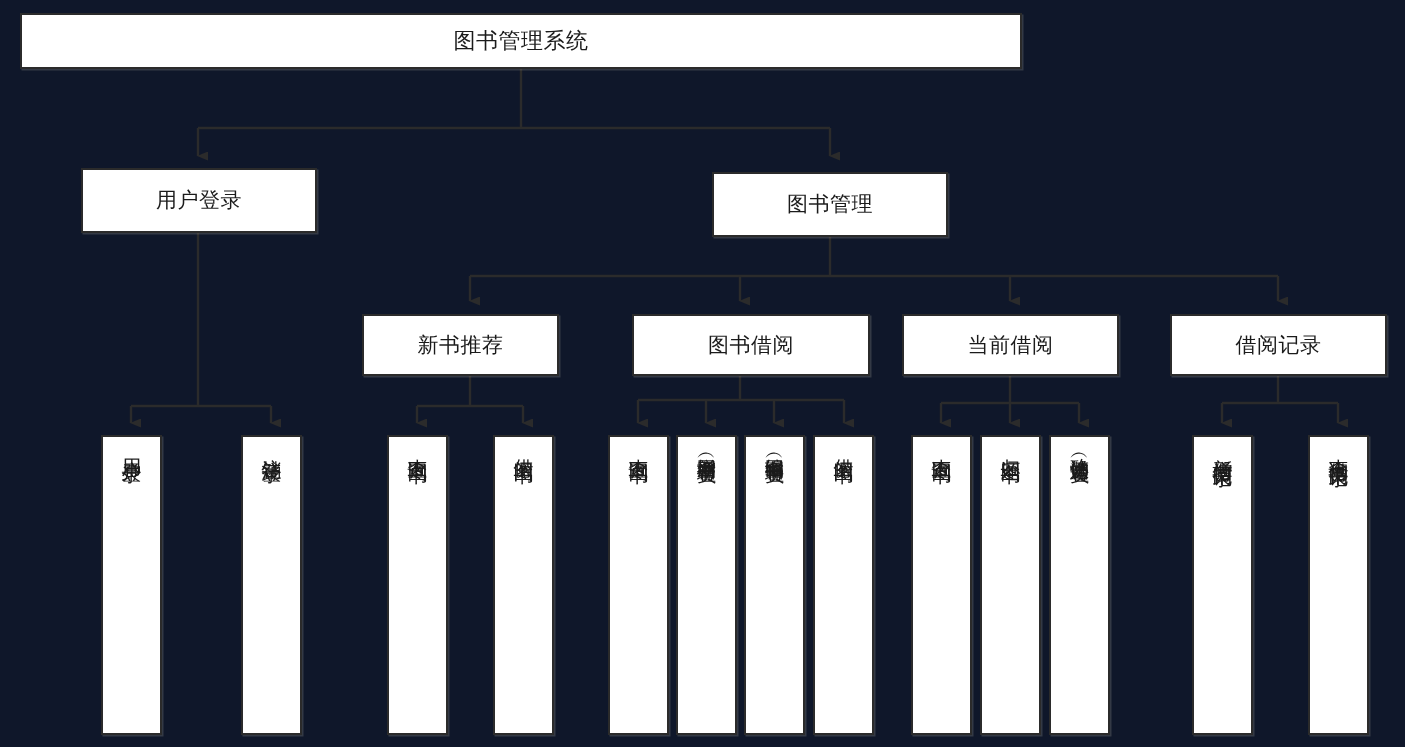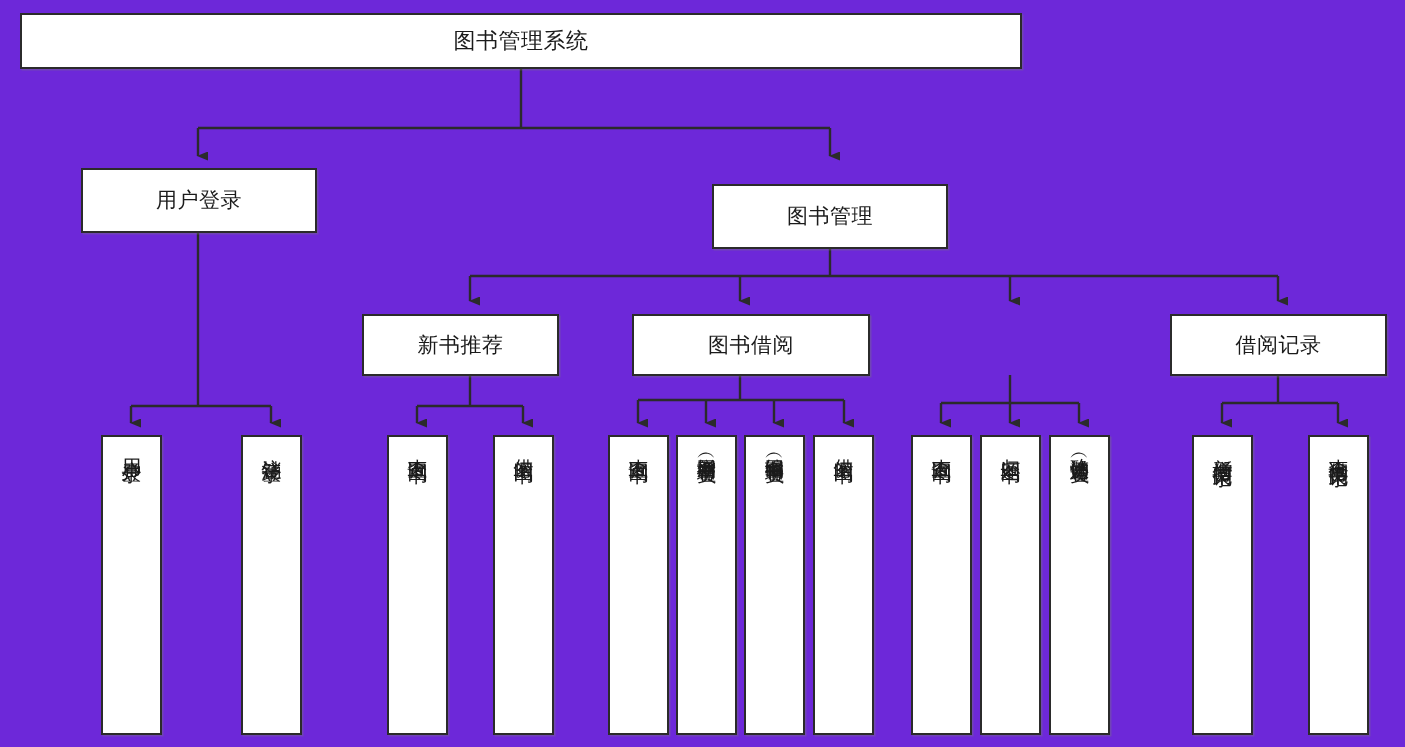--- a/index.html
+++ b/index.html
@@ -5,21 +5,21 @@
 <style>
   html,body{margin:0;padding:0;background:#ffffff;}
   body{
     font-family:"Liberation Sans","DejaVu Sans",sans-serif;
     -webkit-font-smoothing:antialiased;
   }
   #canvas{
     position:relative;
     width:1405px;
     height:747px;
-    background:#6d28d9;
+    background:#0f172a;
     overflow:hidden;
     font-family:Liberation Serif, serif;
   }
   svg.connectors{
     position:absolute;
     left:0;top:0;
     width:1405px;height:747px;
     pointer-events:none;
   }
   .node{
@@ -131,32 +131,35 @@
   </svg>
 
   <div class="node h root" style="left:20px; top:13px; width:1002px; height:56px;">
     <span class="label">图书管理系统</span>
   </div>
 
   <div class="node h" style="left:81px; top:168px; width:236px; height:65px;">
     <span class="label">用户登录</span>
   </div>
 
-  <div class="node h" style="left:712px; top:184px; width:236px; height:65px;">
+  <div class="node h" style="left:712px; top:172px; width:236px; height:65px;">
     <span class="label">图书管理</span>
   </div>
 
   <div class="node h" style="left:362px; top:314px; width:197px; height:62px;">
     <span class="label">新书推荐</span>
   </div>
 
   <div class="node h" style="left:632px; top:314px; width:238px; height:62px;">
     <span class="label">图书借阅</span>
   </div>
 
+  <div class="node h" style="left:902px; top:314px; width:217px; height:62px;">
+    <span class="label">当前借阅</span>
+  </div>
 
   <div class="node h" style="left:1170px; top:314px; width:217px; height:62px;">
     <span class="label">借阅记录</span>
   </div>
 
   <div class="node v" style="left:101px; top:435px; width:61px; height:300px;">
     <span class="label">用户登录</span>
   </div>
 
   <div class="node v" style="left:241px; top:435px; width:61px; height:300px;">

